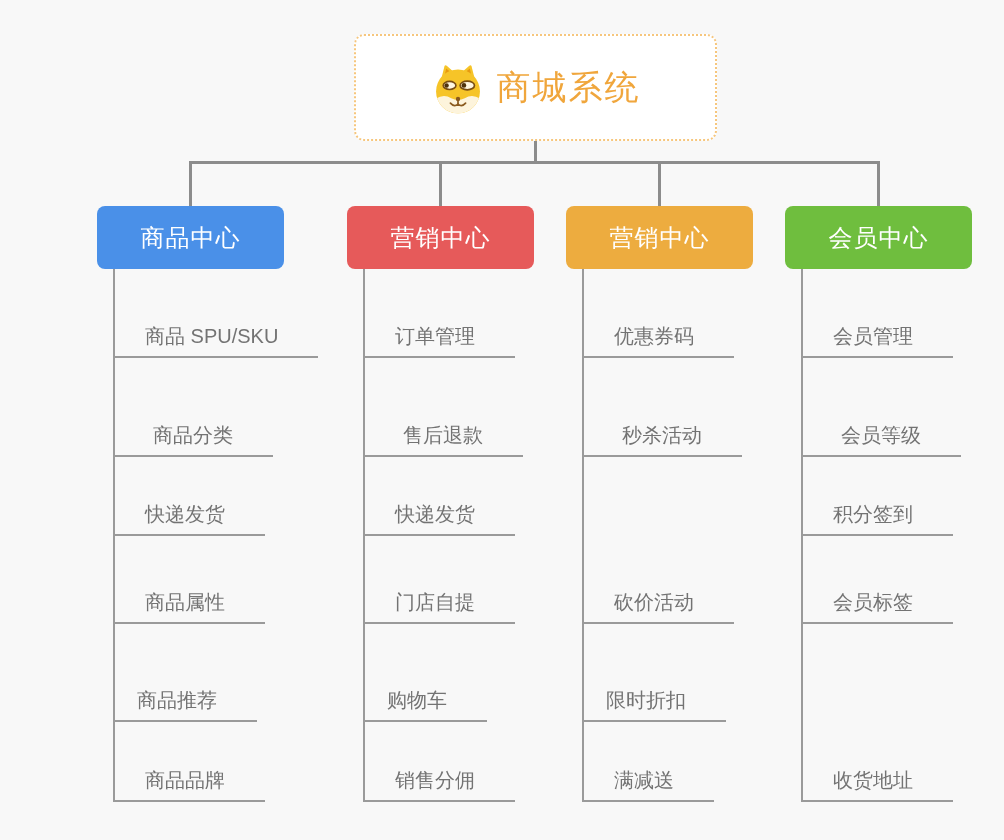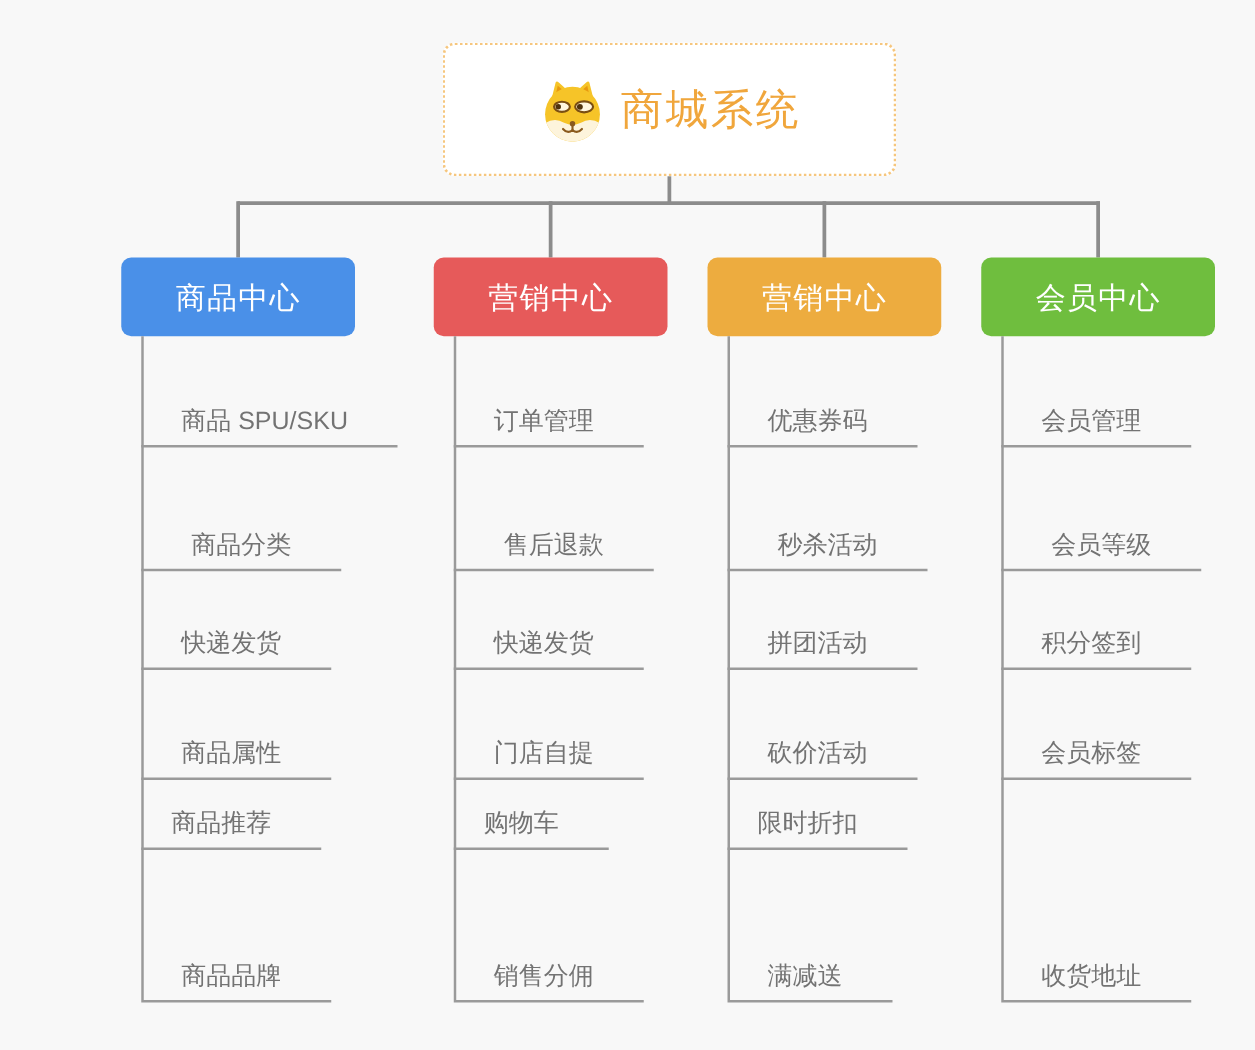--- a/index.html
+++ b/index.html
@@ -69,21 +69,21 @@
     cursor: default;
   }
   .col-1 { left: 73px; }
   .col-2 { left: 323px; }
   .col-3 { left: 542px; }
   .col-4 { left: 761px; }
   .row-1 { top: 312px; }
   .row-2 { top: 411px; padding-left: 40px; }
   .row-3 { top: 490px; }
   .row-4 { top: 578px; }
-  .row-5 { top: 634px; padding-left: 24px; }
+  .row-5 { top: 676px; padding-left: 24px; }
   .row-6 { top: 756px; }
 </style>
 </head>
 <body>
 
 <div class="stage">
 
   <div class="line root-stub"></div>
   <div class="line bus"></div>
   <div class="line drop drop-1"></div>
@@ -145,21 +145,20 @@
 
   <div class="child col-2 row-1">订单管理</div>
   <div class="child col-2 row-2">售后退款</div>
   <div class="child col-2 row-3">快递发货</div>
   <div class="child col-2 row-4">门店自提</div>
   <div class="child col-2 row-5">购物车</div>
   <div class="child col-2 row-6">销售分佣</div>
 
   <div class="child col-3 row-1">优惠券码</div>
   <div class="child col-3 row-2">秒杀活动</div>
-  <div class="child col-3 row-3">拼团活动</div>
   <div class="child col-3 row-4">砍价活动</div>
   <div class="child col-3 row-5">限时折扣</div>
   <div class="child col-3 row-6">满减送</div>
 
   <div class="child col-4 row-1">会员管理</div>
   <div class="child col-4 row-2">会员等级</div>
   <div class="child col-4 row-3">积分签到</div>
   <div class="child col-4 row-4">会员标签</div>
   <div class="child col-4 row-6">收货地址</div>
 

